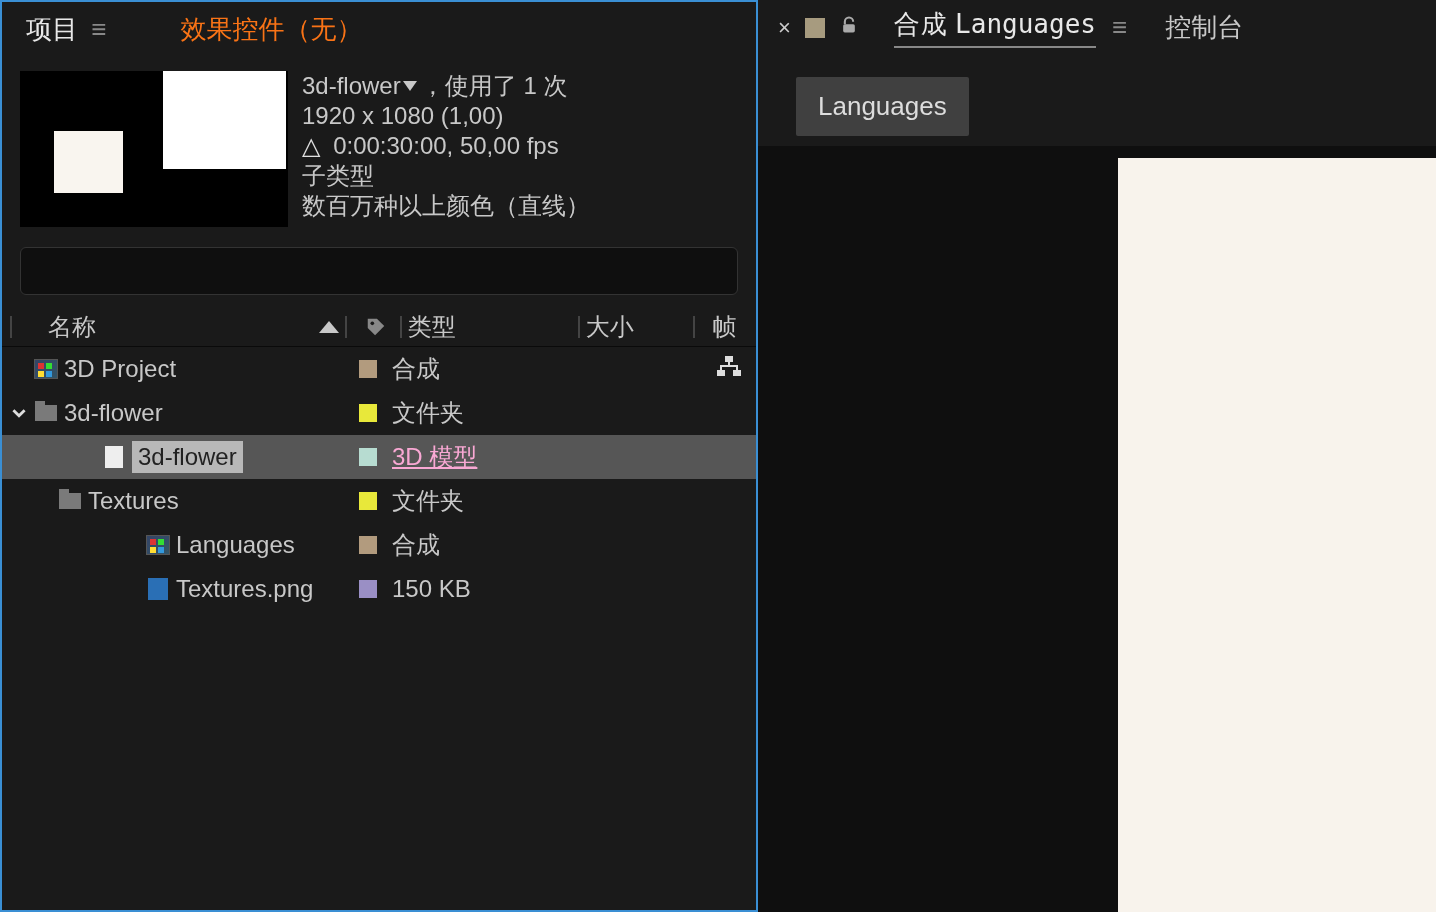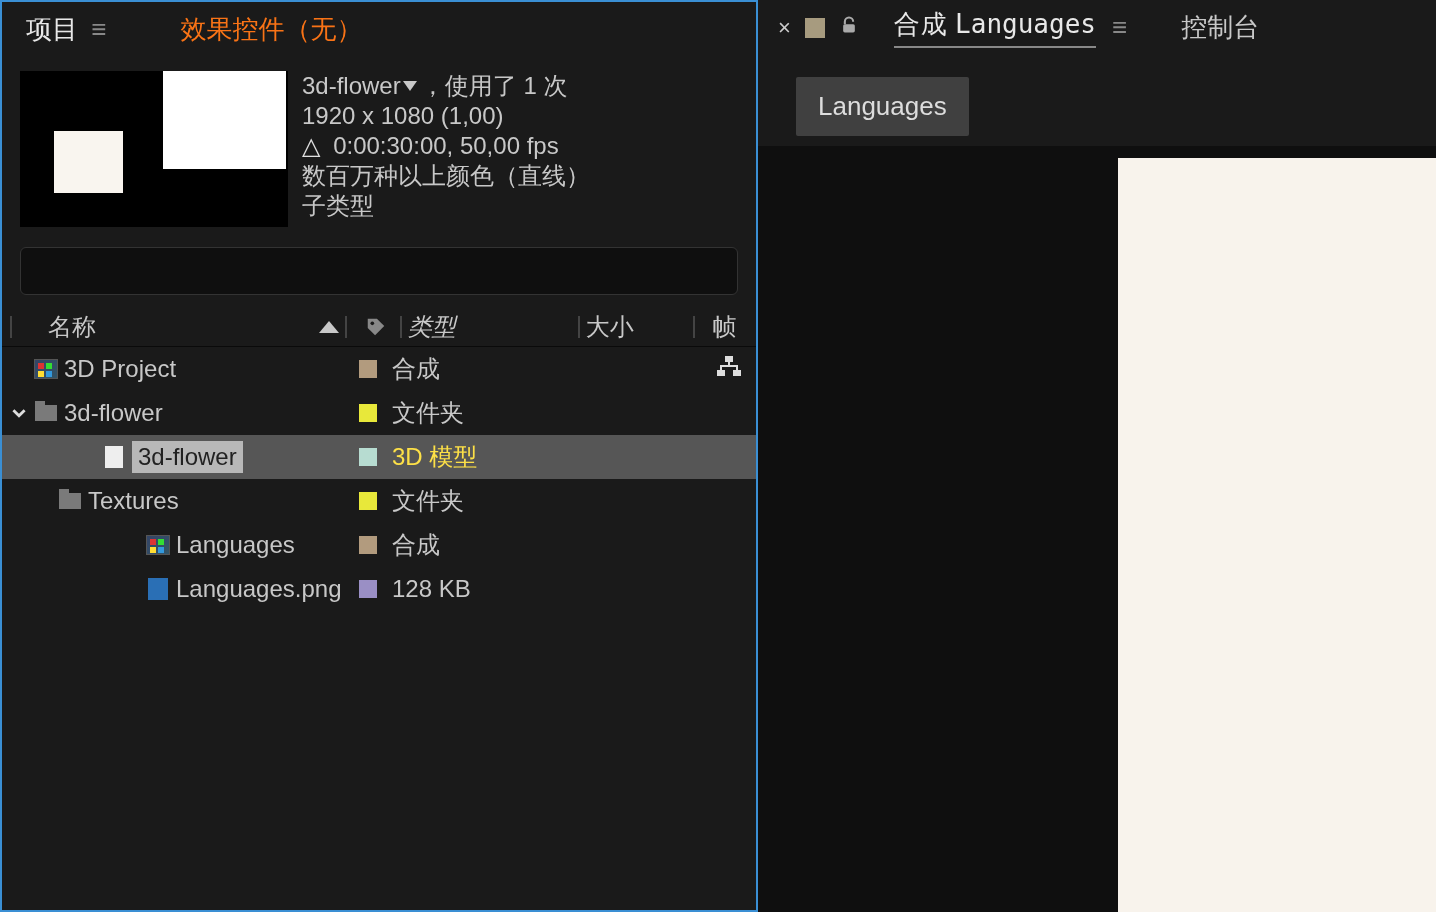--- a/index.html
+++ b/index.html
@@ -132,21 +132,21 @@
     .cols {
       height: 40px;
       display: flex;
       align-items: center;
       border-bottom: 1px solid #0a0a0a;
       font-size: 24px;
       padding: 0 8px 0 8px;
     }
     .col-name { width: 334px; display:flex; align-items:center; gap:12px; padding-left:30px;justify-content:flex-end;}
     .col-tag { width: 48px; display:flex; justify-content:center;}
-    .col-type { width: 174px; font-style: italic; }
+    .col-type { width: 174px; }
     .col-size { width: 110px; }
     .col-fps { width: 48px; display:flex; justify-content:center;}
     .sort-arrow {
       margin-left: auto;
       margin-right: 6px;
       width: 0; height: 0;
       border-left: 10px solid transparent;
       border-right: 10px solid transparent;
       border-bottom: 12px solid #c8c8c8;
     }
@@ -222,21 +222,22 @@
     }
     .row.selected .name-text {
       background:#b8b8b8;
       color:#222;
       padding:2px 6px;
     }
     .row.selected {
       background:#565656;
     }
     .row.selected .rc-type, .row.selected .rc-size {
-      color:#fde047;
+      color:#f9a8d4;
+      text-decoration:underline;
     }
     
     .rp-tabs {
       height: 55px;
       display:flex;
       align-items:center;
       font-size:26px;
       padding: 0 20px;
       gap:14px;
     }
@@ -245,21 +246,21 @@
     .rp-lock { font-size:22px; color:#aaa;}
     .rp-title {
       color:#e8e8e8;
       border-bottom: 2px solid #888;
       padding-bottom:4px;
       margin-left:21px;
     }
     .rp-title .ttl-fx { letter-spacing:1px;}
     .rp-title .ttl-name { font-family:"SimSun",monospace;}
     .rp-menu { color:#888; margin-left:2px;}
-    .rp-console { margin-left:40px; color:#c8c8c8;}
+    .rp-console { margin-left:24px; color:#c8c8c8;}
     .rp-tag {
       margin: 22px 0 0 38px;
       background:#404040;
       color:#ddd;
       font-family:"SimSun",monospace;
       font-size:26px;
       padding: 14px 22px;
       border-radius:2px;
       width:fit-content;
     }
@@ -303,22 +304,22 @@
       <div class="line1">
         <span>3d-flower</span>
         <span class="dd-arrow"></span>
         <span>，使用了 1 次</span>
       </div>
       <div><span>1920 x 1080 (1,00)</span></div>
       <div>
         <span class="warn-tri">△</span>
         <span>0:00:30:00, 50,00 fps</span>
       </div>
+      <div><span>子类型</span></div>
       <div><span>数百万种以上颜色（直线）</span></div>
-      <div><span>子类型</span></div>
     </div>
   </div>
 
   <div class="search-wrap">
     <div class="search-box">
       <svg class="search-icon-svg" width="26" height="26" viewBox="0 0 24 24">
         <circle cx="10" cy="10" r="7" stroke="#c8c8c8" stroke-width="2" fill="none"></circle>
         <line x1="15" y1="15" x2="21" y2="21" stroke="#c8c8c8" stroke-width="2"></line>
         <path d="M20 20 l3 -2 l-1 4 z" fill="#c8c8c8"></path>
       </svg>
@@ -437,26 +438,26 @@
         </div>
         <div class="rc-type">合成</div>
         <div class="rc-size"></div>
       </div>
       <div class="row">
         <div class="rc-name">
           <span class="chevron indent4"></span>
           <span class="icon-box">
             <span class="png-icon"></span>
           </span>
-          <span class="name-text">Languages.png</span>
+          <span class="name-text">Textures.png</span>
         </div>
         <div class="rc-tag">
           <span class="tag-swatch tag-purple"></span>
         </div>
-        <div class="rc-size">128 KB</div>
+        <div class="rc-size">150 KB</div>
       </div>
     </div>
 
 </div>
 
 <div class="right-panel">
   <div class="rp-tabs">
     <span class="rp-close">×</span>
     <span class="rp-square"></span>
     <span class="rp-lock">

